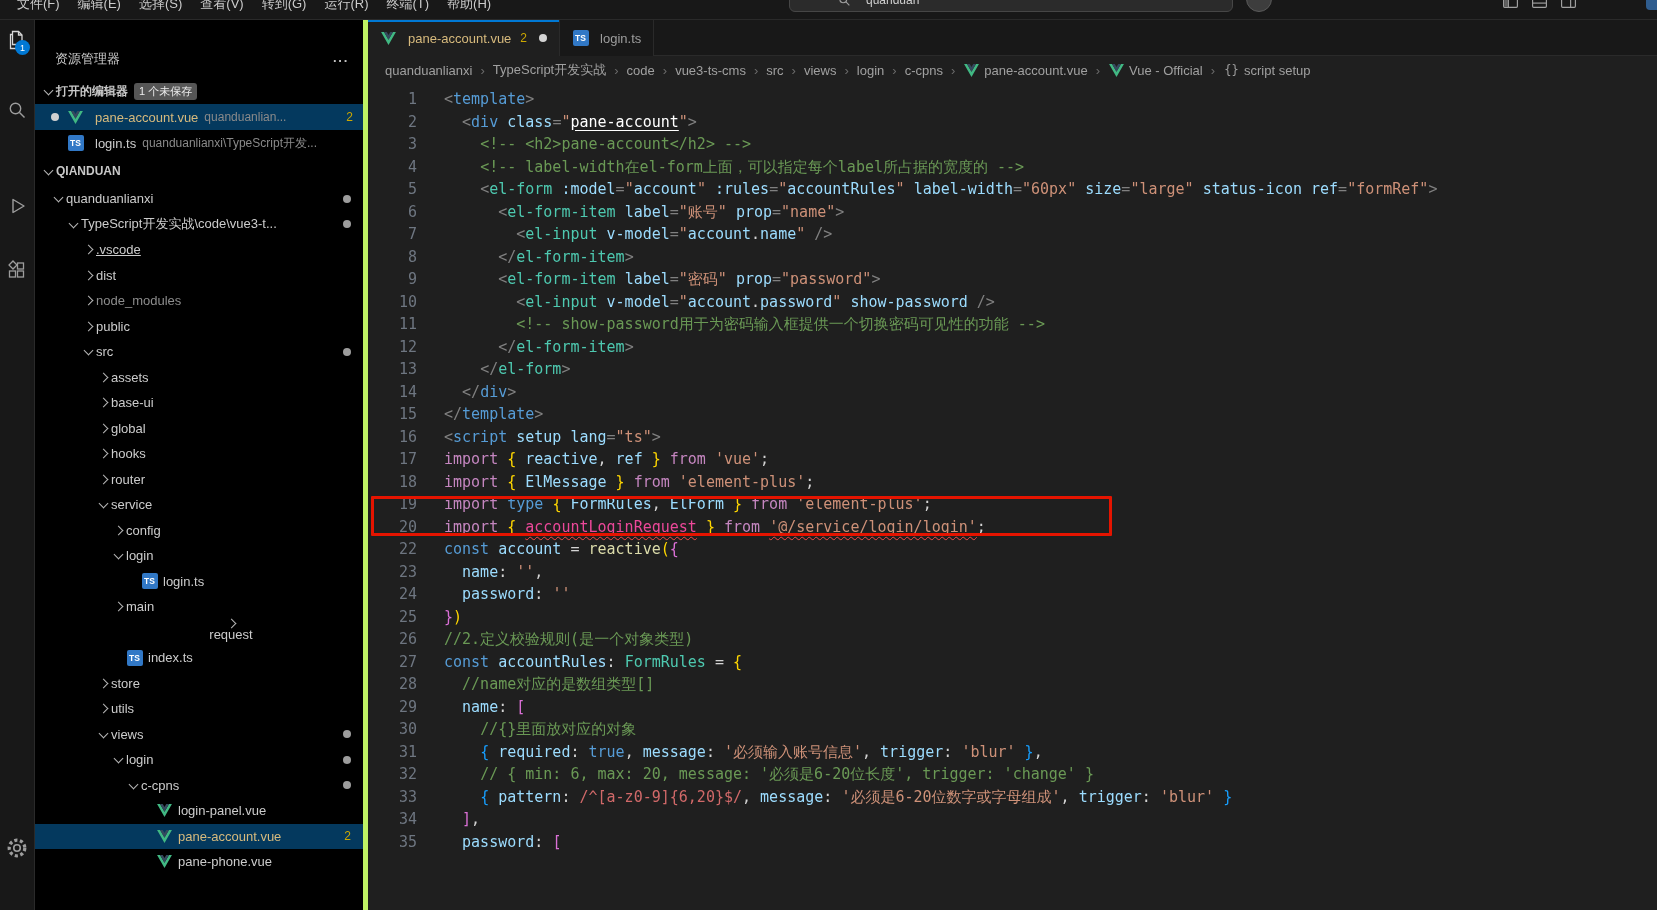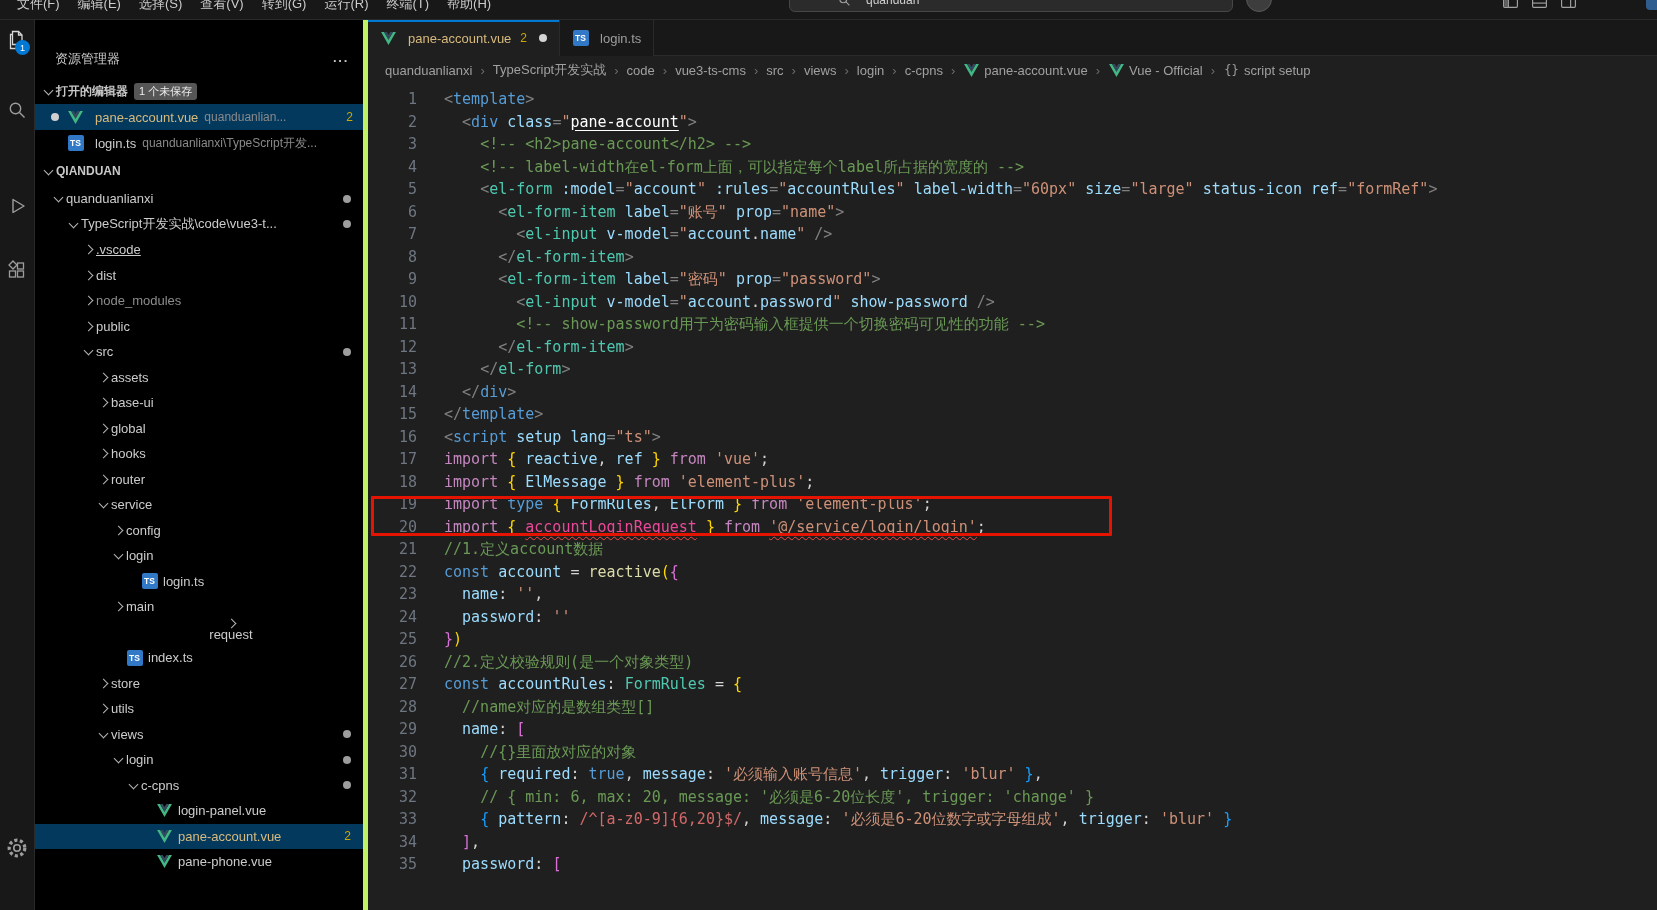--- a/index.html
+++ b/index.html
@@ -454,21 +454,20 @@
         <div class="cl"><span class="ln">11</span><span class="ct"><span class="tk-w">        </span><span class="tk-cmt">&lt;!-- show-password用于为密码输入框提供一个切换密码可见性的功能 --&gt;</span></span></div>
         <div class="cl"><span class="ln">12</span><span class="ct"><span class="tk-w">      </span><span class="tk-p">&lt;/</span><span class="tk-comp">el-form-item</span><span class="tk-p">&gt;</span></span></div>
         <div class="cl"><span class="ln">13</span><span class="ct"><span class="tk-w">    </span><span class="tk-p">&lt;/</span><span class="tk-comp">el-form</span><span class="tk-p">&gt;</span></span></div>
         <div class="cl"><span class="ln">14</span><span class="ct"><span class="tk-w">  </span><span class="tk-p">&lt;/</span><span class="tk-tag">div</span><span class="tk-p">&gt;</span></span></div>
         <div class="cl"><span class="ln">15</span><span class="ct"><span class="tk-p">&lt;/</span><span class="tk-tag">template</span><span class="tk-p">&gt;</span></span></div>
         <div class="cl"><span class="ln">16</span><span class="ct"><span class="tk-p">&lt;</span><span class="tk-tag">script</span><span class="tk-w"> </span><span class="tk-attr">setup</span><span class="tk-w"> </span><span class="tk-attr">lang</span><span class="tk-p">=</span><span class="tk-str">"ts"</span><span class="tk-p">&gt;</span></span></div>
         <div class="cl"><span class="ln">17</span><span class="ct"><span class="tk-kw">import</span><span class="tk-w"> </span><span class="tk-b1">{</span><span class="tk-w"> </span><span class="tk-var">reactive</span><span class="tk-w">, </span><span class="tk-var">ref</span><span class="tk-w"> </span><span class="tk-b1">}</span><span class="tk-w"> </span><span class="tk-kw">from</span><span class="tk-w"> </span><span class="tk-str">'vue'</span><span class="tk-w">;</span></span></div>
         <div class="cl"><span class="ln">18</span><span class="ct"><span class="tk-kw">import</span><span class="tk-w"> </span><span class="tk-b1">{</span><span class="tk-w"> </span><span class="tk-var">ElMessage</span><span class="tk-w"> </span><span class="tk-b1">}</span><span class="tk-w"> </span><span class="tk-kw">from</span><span class="tk-w"> </span><span class="tk-str">'element-plus'</span><span class="tk-w">;</span></span></div>
         <div class="cl"><span class="ln">19</span><span class="ct"><span class="tk-kw">import</span><span class="tk-w"> </span><span class="tk-kw2">type</span><span class="tk-w"> </span><span class="tk-b1">{</span><span class="tk-w"> </span><span class="tk-var">FormRules</span><span class="tk-w">, </span><span class="tk-var">ElForm</span><span class="tk-w"> </span><span class="tk-b1">}</span><span class="tk-w"> </span><span class="tk-kw">from</span><span class="tk-w"> </span><span class="tk-str">'element-plus'</span><span class="tk-w">;</span></span></div>
         <div class="cl"><span class="ln">20</span><span class="ct"><span class="tk-kw">import</span><span class="tk-w"> </span><span class="tk-b1">{</span><span class="tk-w"> </span><span class="tk-fnE">accountLoginRequest</span><span class="tk-w"> </span><span class="tk-b1">}</span><span class="tk-w"> </span><span class="tk-kw">from</span><span class="tk-w"> </span><span class="tk-strE">'@/service/login/login'</span><span class="tk-w">;</span></span></div>
-        <div class="cl"><span class="ln">21</span><span class="ct"><span class="tk-cmt">//1.定义account数据</span></span></div>
         <div class="cl"><span class="ln">22</span><span class="ct"><span class="tk-kw2">const</span><span class="tk-w"> </span><span class="tk-var">account</span><span class="tk-w"> = </span><span class="tk-fn">reactive</span><span class="tk-b1">(</span><span class="tk-b2">{</span></span></div>
         <div class="cl"><span class="ln">23</span><span class="ct"><span class="tk-w">  </span><span class="tk-var">name</span><span class="tk-w">: </span><span class="tk-str">''</span><span class="tk-w">,</span></span></div>
         <div class="cl"><span class="ln">24</span><span class="ct"><span class="tk-w">  </span><span class="tk-var">password</span><span class="tk-w">: </span><span class="tk-str">''</span></span></div>
         <div class="cl"><span class="ln">25</span><span class="ct"><span class="tk-b2">}</span><span class="tk-b1">)</span></span></div>
         <div class="cl"><span class="ln">26</span><span class="ct"><span class="tk-cmt">//2.定义校验规则(是一个对象类型)</span></span></div>
         <div class="cl"><span class="ln">27</span><span class="ct"><span class="tk-kw2">const</span><span class="tk-w"> </span><span class="tk-var">accountRules</span><span class="tk-w">: </span><span class="tk-type">FormRules</span><span class="tk-w"> = </span><span class="tk-b1">{</span></span></div>
         <div class="cl"><span class="ln">28</span><span class="ct"><span class="tk-w">  </span><span class="tk-cmt">//name对应的是数组类型[]</span></span></div>
         <div class="cl"><span class="ln">29</span><span class="ct"><span class="tk-w">  </span><span class="tk-var">name</span><span class="tk-w">: </span><span class="tk-b2">[</span></span></div>
         <div class="cl"><span class="ln">30</span><span class="ct"><span class="tk-w">    </span><span class="tk-cmt">//{}里面放对应的对象</span></span></div>
         <div class="cl"><span class="ln">31</span><span class="ct"><span class="tk-w">    </span><span class="tk-b3">{</span><span class="tk-w"> </span><span class="tk-var">required</span><span class="tk-w">: </span><span class="tk-kw2">true</span><span class="tk-w">, </span><span class="tk-var">message</span><span class="tk-w">: </span><span class="tk-str">'必须输入账号信息'</span><span class="tk-w">, </span><span class="tk-var">trigger</span><span class="tk-w">: </span><span class="tk-str">'blur'</span><span class="tk-w"> </span><span class="tk-b3">}</span><span class="tk-w">,</span></span></div>

